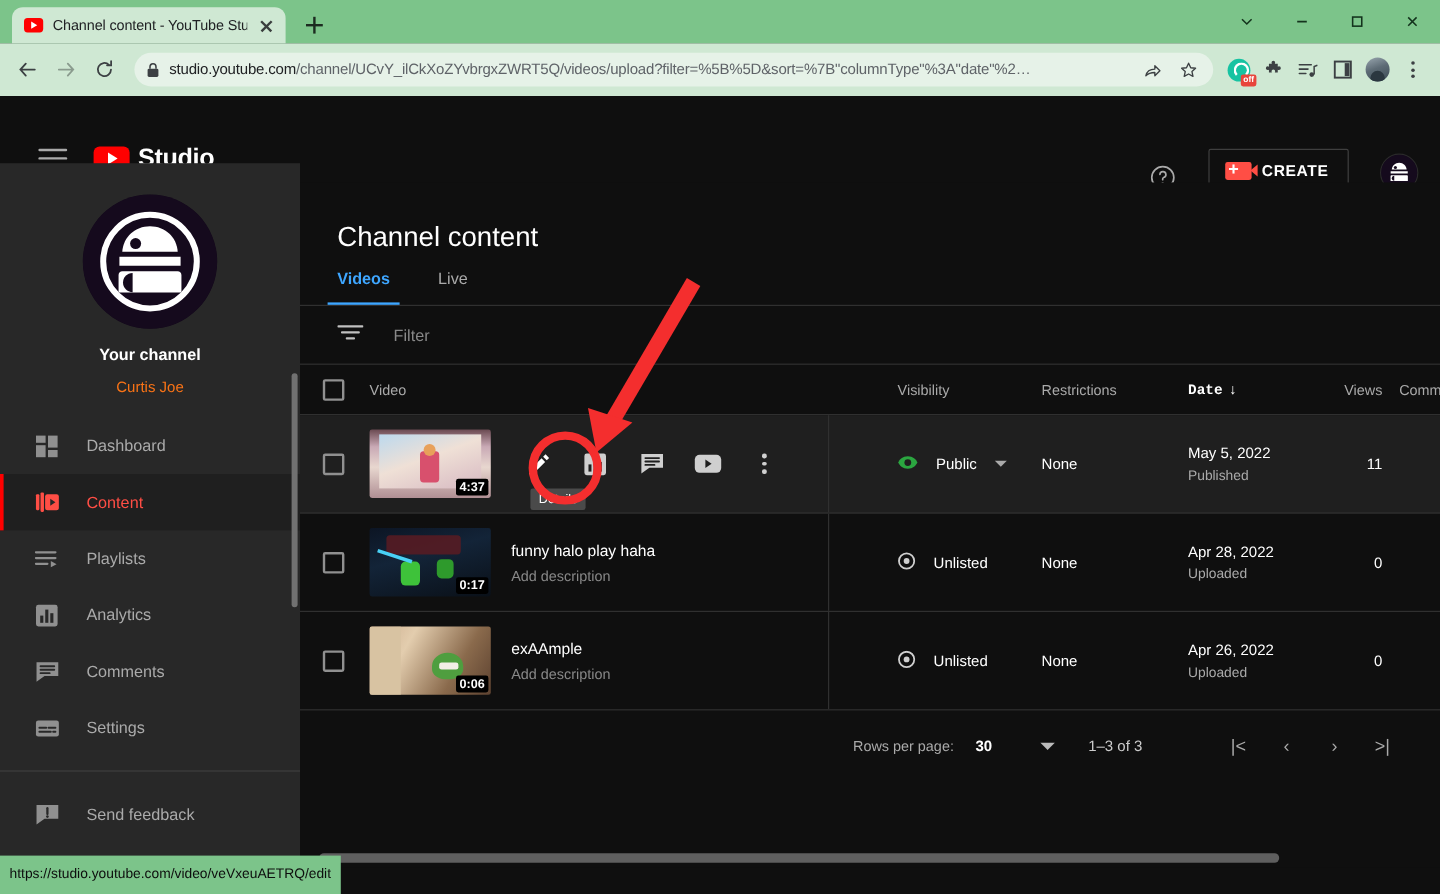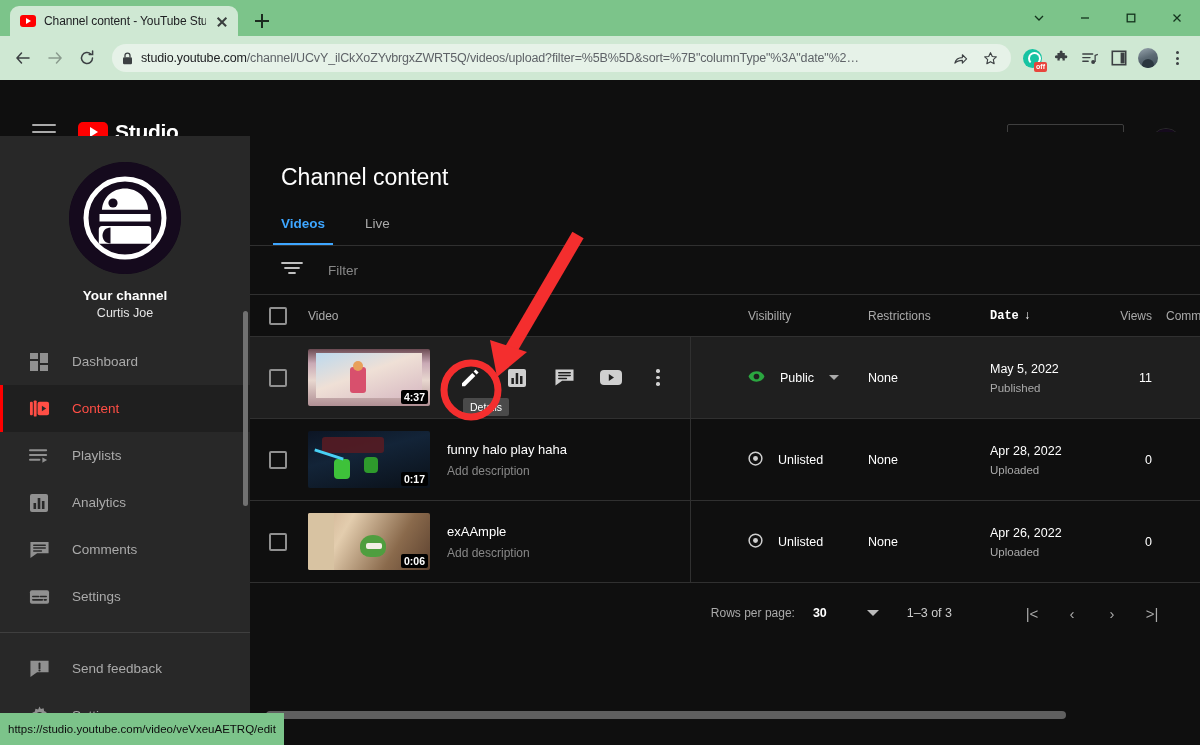--- a/index.html
+++ b/index.html
@@ -188,21 +188,21 @@
   .sidebar {
     position: absolute; left: 0; top: 56px; width: 250px; height: 587px;
     background: #282828; overflow: hidden;
   }
   .channel-block { padding: 26px 0 18px; text-align: center; }
   .channel-avatar {
     width: 112px; height: 112px; border-radius: 50%; margin: 0 auto 14px;
     background: #14091c; position: relative; overflow: hidden;
   }
   .channel-name { color: #fff; font-size: 13.5px; font-weight: bold; }
-  .channel-sub { color: #e5e5e5; font-size: 12.5px; margin-top: 3px; }
+  .channel-sub { color: #f97316; font-size: 12.5px; margin-top: 13px; }
 
   .nav-item {
     height: 47px; display: flex; align-items: center; gap: 22px;
     padding-left: 28px; position: relative; color: #aaa;
   }
   .nav-item .nav-label { font-size: 13.5px; }
   .nav-item.active { background: #1f1f1f; color: #ff4e45; }
   .nav-item.active::before {
     content: ""; position: absolute; left: 0; top: 0; bottom: 0;
     width: 3px; background: #ff0000;
@@ -211,26 +211,26 @@
     align-items: center; justify-content: center; }
   .nav-sep { height: 1px; background: #3f3f3f; margin: 12px 0; }
 
   .sb-track {
     position: absolute; right: 2px; top: 175px; width: 5px; height: 195px;
     background: #717171; border-radius: 3px;
   }
 
   
   .main {
-    position: absolute; left: 250px; top: 52px; width: 950px; height: 587px;
+    position: absolute; left: 250px; top: 72px; width: 950px; height: 587px;
     background: #0f0f0f; overflow: hidden;
   }
   .page-title { color: #fff; font-size: 23px; margin: 32px 0 0 31px; }
 
-  .tabs { display: flex; gap: 40px; margin: 25px 0 0 31px; }
+  .tabs { display: flex; gap: 40px; margin: 14px 0 0 31px; }
   .tab-item {
     font-size: 13.5px; color: #aaa; padding-bottom: 14px; position: relative;
   }
   .tab-item.active { color: #3ea6ff; font-weight: bold; }
   .tab-item.active::after {
     content: ""; position: absolute; left: -8px; right: -8px; bottom: 0;
     height: 2px; background: #3ea6ff;
   }
   .tabs-rule { height: 1px; background: #303030; }
 
@@ -257,21 +257,21 @@
   .row {
     height: 82px; display: flex; align-items: center;
     border-bottom: 1px solid #303030; position: relative;
   }
   .row.hovered { background: #1f1f1f; }
   .row-sep {
     position: absolute; left: 440px; top: 0; bottom: 0; width: 1px; background: #303030;
   }
 
   .thumb {
-    width: 122px; height: 57px; border-radius: 2px; position: relative;
+    width: 101px; height: 57px; border-radius: 2px; position: relative;
     overflow: hidden; flex: none; background: #000;
   }
   .dur {
     position: absolute; right: 2px; bottom: 2px; background: #000;
     color: #fff; font-size: 10.5px; font-weight: bold;
     padding: 1px 3px; border-radius: 2px; line-height: 12px;
   }
   .vid-meta { margin-left: 17px; min-width: 0; }
   .vid-title { color: #fff; font-size: 13px; margin-bottom: 7px; white-space: nowrap; }
   .vid-desc { color: #888; font-size: 12px; }

